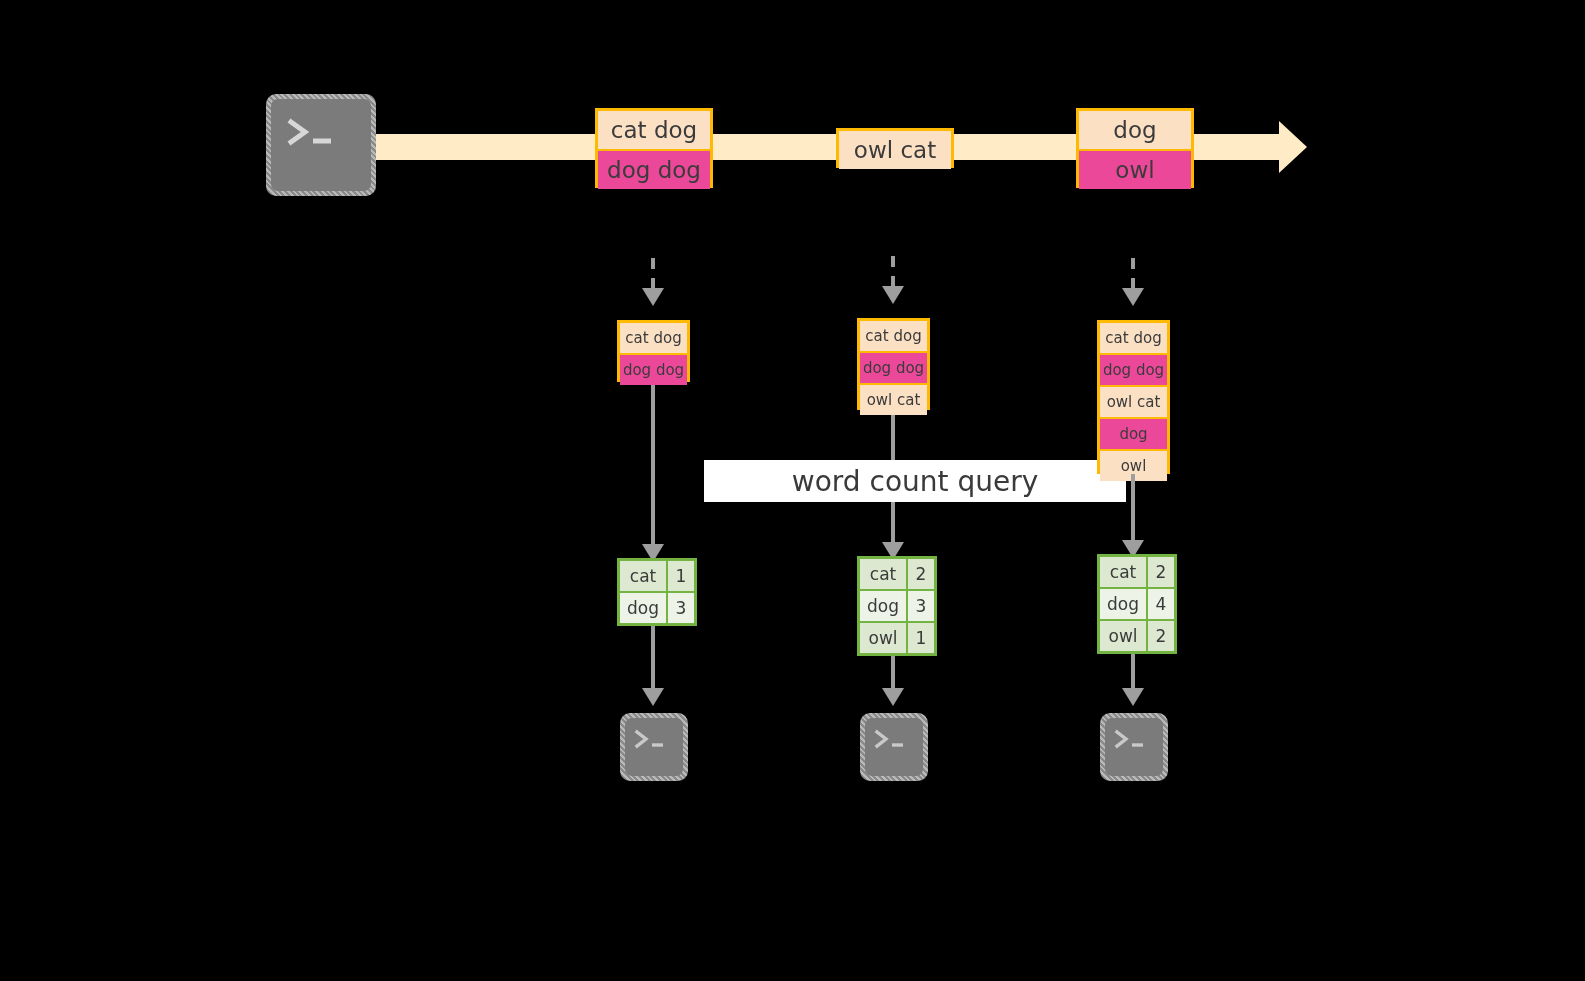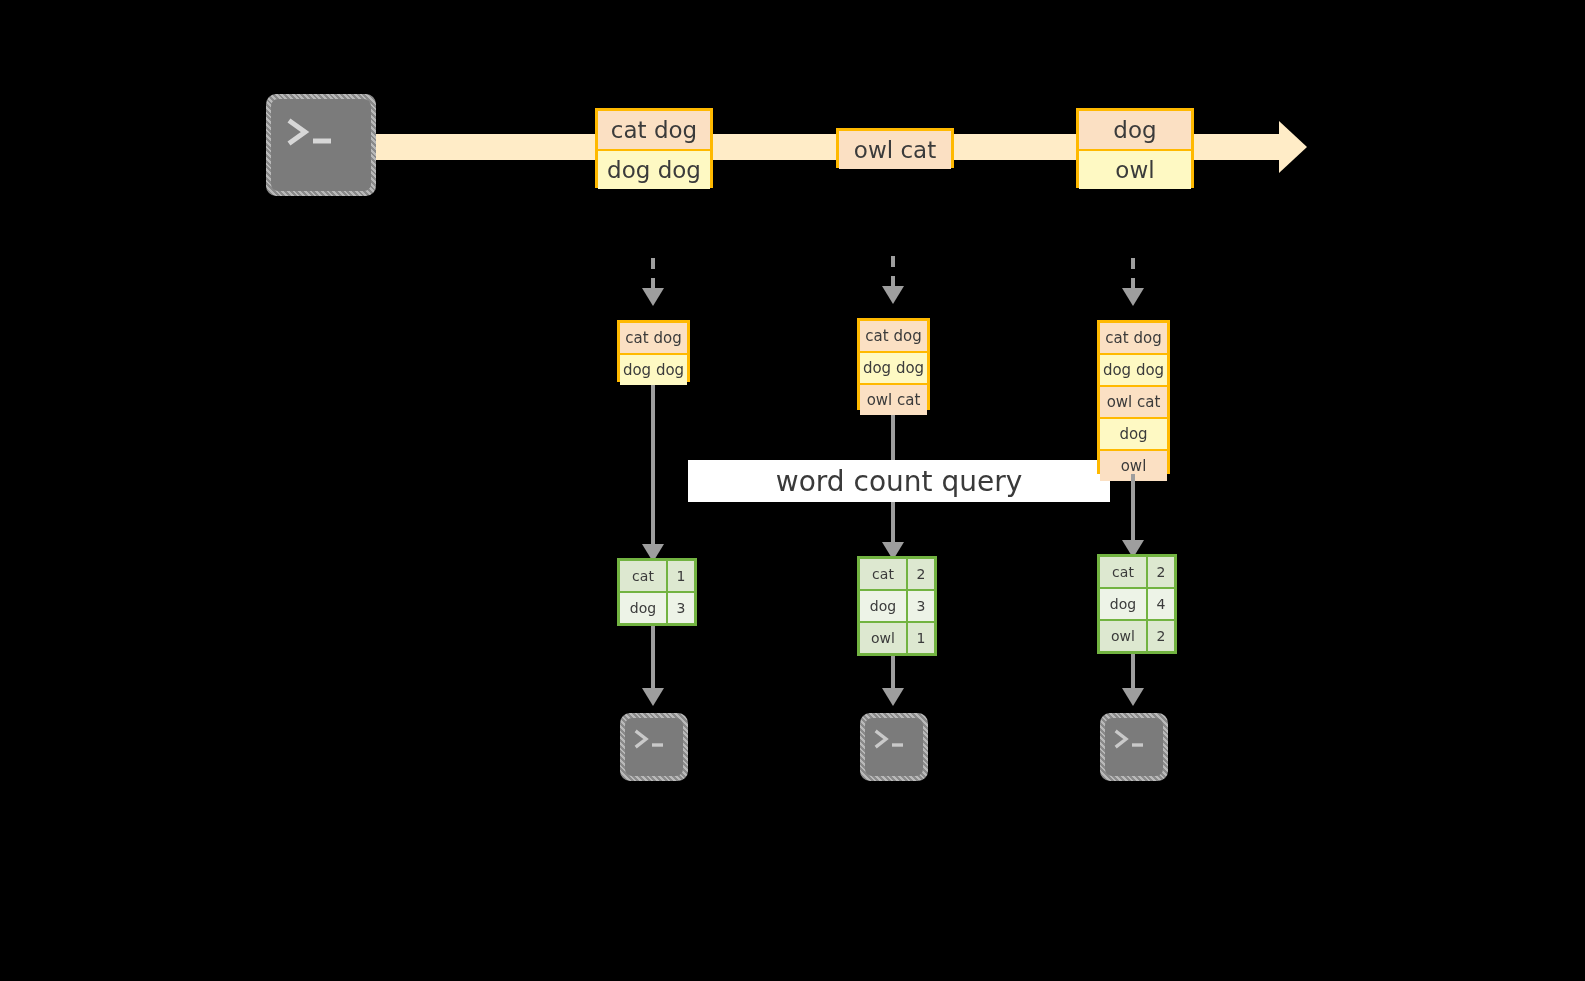--- a/index.html
+++ b/index.html
@@ -54,42 +54,42 @@
   .recrow {
     border-bottom: 2px solid #FFB900;
     display: flex;
     align-items: center;
     justify-content: center;
     color: #3b3b3b;
     white-space: nowrap;
   }
   .recrow:last-child { border-bottom: none; }
   .recrow.shade  { background: #FBE0C3; }
-  .recrow.plain  { background: #fef9c3; }
+  .recrow.plain  { background: #ec4899; }
 
   
   .recbox.big .recrow { font-size: 23px; height: 38px; }
   
   .recbox.small .recrow { font-size: 15px; height: 30px; }
 
   
   .tbl {
     border: 3px solid #72B341;
     display: flex;
     flex-direction: column;
   }
   .tbl-row {
     display: flex;
     border-bottom: 2px solid #72B341;
     height: 30px;
   }
   .tbl-row:last-child { border-bottom: none; }
   .tbl-key, .tbl-val {
     display: flex; align-items: center; justify-content: center;
-    font-size: 14px; color: #3b3b3b;
+    font-size: 17px; color: #3b3b3b;
     box-sizing: border-box;
   }
   .tbl-key { width: 48px; border-right: 2px solid #72B341; }
   .tbl-val { width: 26px; }
   .tbl-row.shade .tbl-key, .tbl-row.shade .tbl-val { background: #DDE8D0; }
   .tbl-row.plain .tbl-key, .tbl-row.plain .tbl-val { background: #EDF3E7; }
 
   
   .conn-line   { background: #9E9E9E; width: 4px; }
   .conn-dash   { width: 4px;
@@ -136,21 +136,21 @@
 
   <div class="abs recbox big" style="left:836px; top:128px; width:118px; height:40px;">
     <div class="recrow shade">owl cat</div>
   </div>
 
   <div class="abs recbox big" style="left:1076px; top:108px; width:118px; height:80px;">
     <div class="recrow shade">dog</div>
     <div class="recrow plain">owl</div>
   </div>
 
-  <div class="abs query-label" style="left:688px; top:460px; width:422px; height:42px; z-index:1;">
+  <div class="abs query-label" style="left:704px; top:460px; width:422px; height:42px; z-index:1;">
     <span>word count query</span>
   </div>
 
   <div class="abs conn-dash" style="left:651px; top:258px; height:32px;"></div>
   <div class="abs conn-head" style="left:642px; top:288px;"></div>
 
   <div class="abs recbox small" style="left:617px; top:320px; width:73px; height:62px; z-index:2;">
     <div class="recrow shade">cat dog</div>
     <div class="recrow plain">dog dog</div>
   </div>

